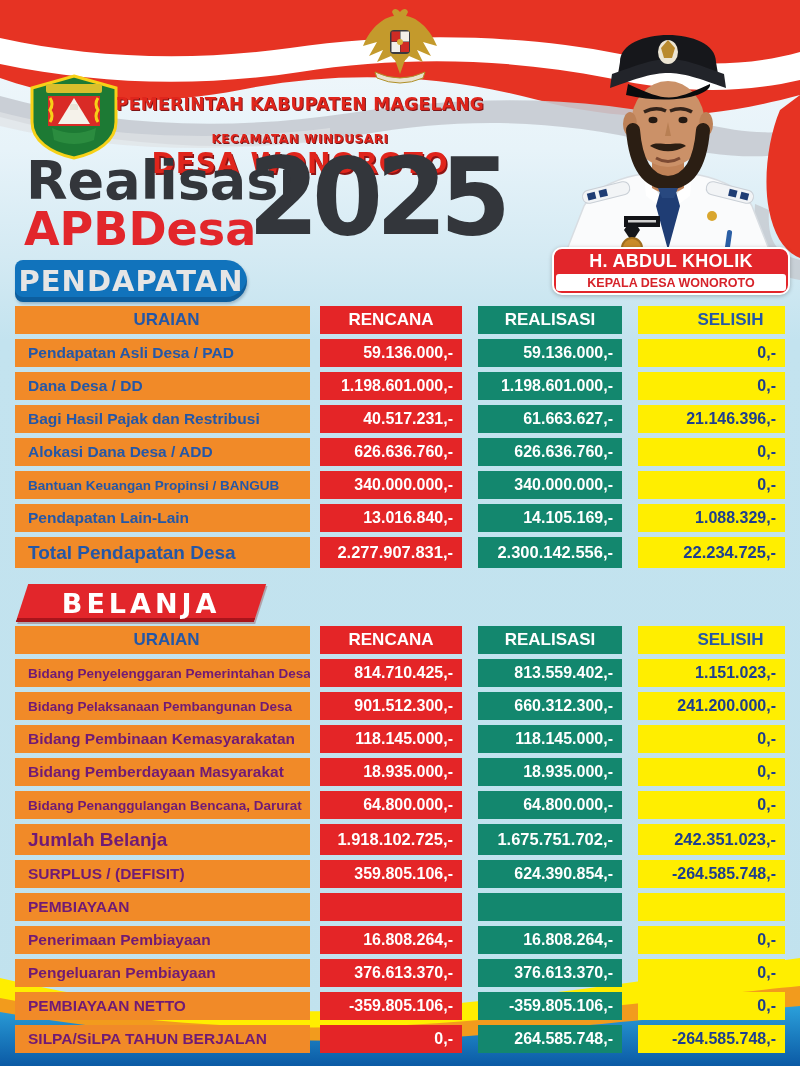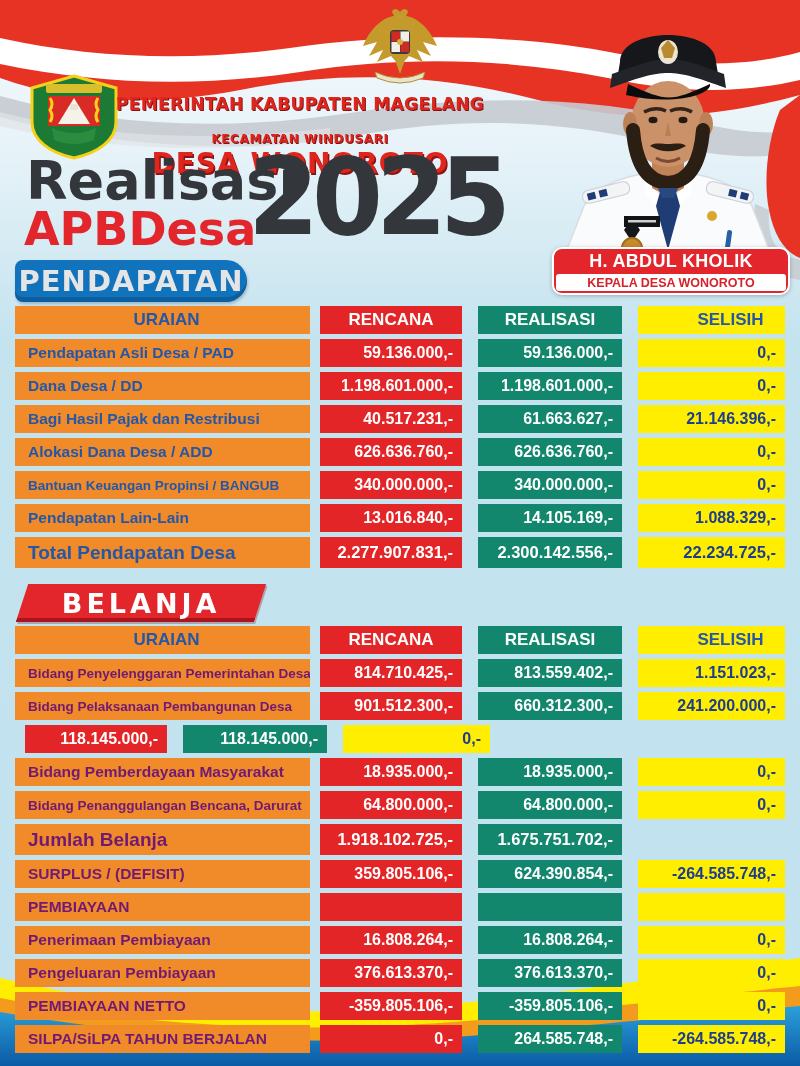--- a/index.html
+++ b/index.html
@@ -241,40 +241,42 @@
         <div class="cell c-rea">813.559.402,-</div>
         <div class="cell c-sel">1.151.023,-</div>
       </div>
       <div class="row">
         <div class="cell c-label sm">Bidang Pelaksanaan Pembangunan Desa</div>
         <div class="cell c-ren">901.512.300,-</div>
         <div class="cell c-rea">660.312.300,-</div>
         <div class="cell c-sel">241.200.000,-</div>
       </div>
       <div class="row">
+        <div class="cell c-label">Bidang Pembinaan Kemasyarakatan</div>
         <div class="cell c-ren">118.145.000,-</div>
         <div class="cell c-rea">118.145.000,-</div>
         <div class="cell c-sel">0,-</div>
       </div>
       <div class="row">
         <div class="cell c-label">Bidang Pemberdayaan Masyarakat</div>
         <div class="cell c-ren">18.935.000,-</div>
         <div class="cell c-rea">18.935.000,-</div>
         <div class="cell c-sel">0,-</div>
       </div>
       <div class="row">
         <div class="cell c-label sm">Bidang Penanggulangan Bencana, Darurat</div>
         <div class="cell c-ren">64.800.000,-</div>
         <div class="cell c-rea">64.800.000,-</div>
         <div class="cell c-sel">0,-</div>
       </div>
       <div class="row lg">
         <div class="cell c-label">Jumlah Belanja</div>
         <div class="cell c-ren">1.918.102.725,-</div>
         <div class="cell c-rea">1.675.751.702,-</div>
+        <div class="cell c-sel">242.351.023,-</div>
       </div>
       <div class="row">
         <div class="cell c-label">SURPLUS / (DEFISIT)</div>
         <div class="cell c-ren">359.805.106,-</div>
         <div class="cell c-rea">624.390.854,-</div>
         <div class="cell c-sel">-264.585.748,-</div>
       </div>
       <div class="row">
         <div class="cell c-label">PEMBIAYAAN</div>
         <div class="cell c-ren"></div>

